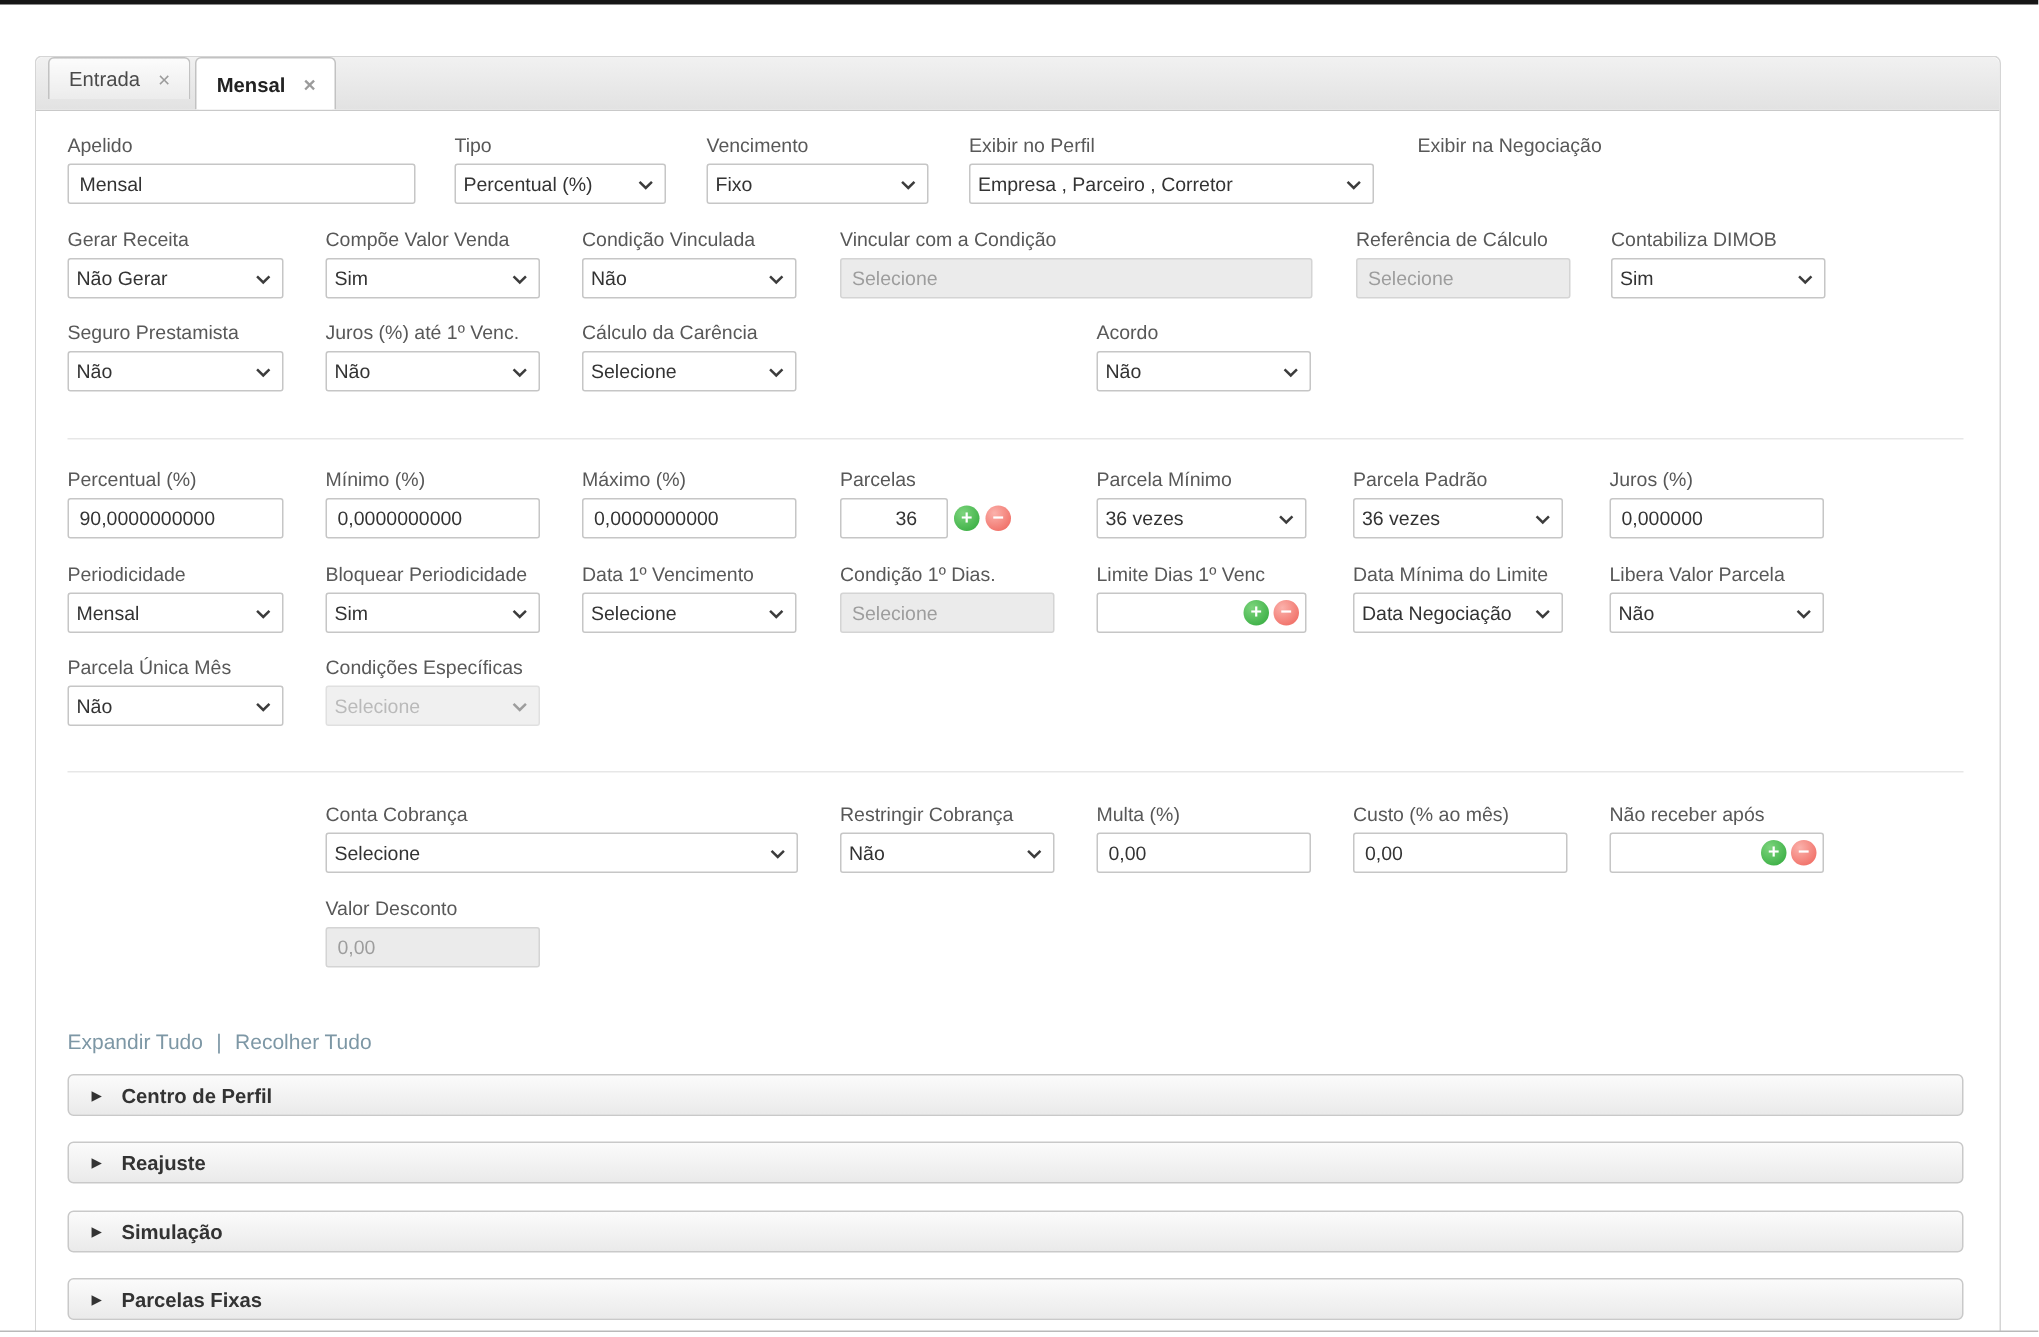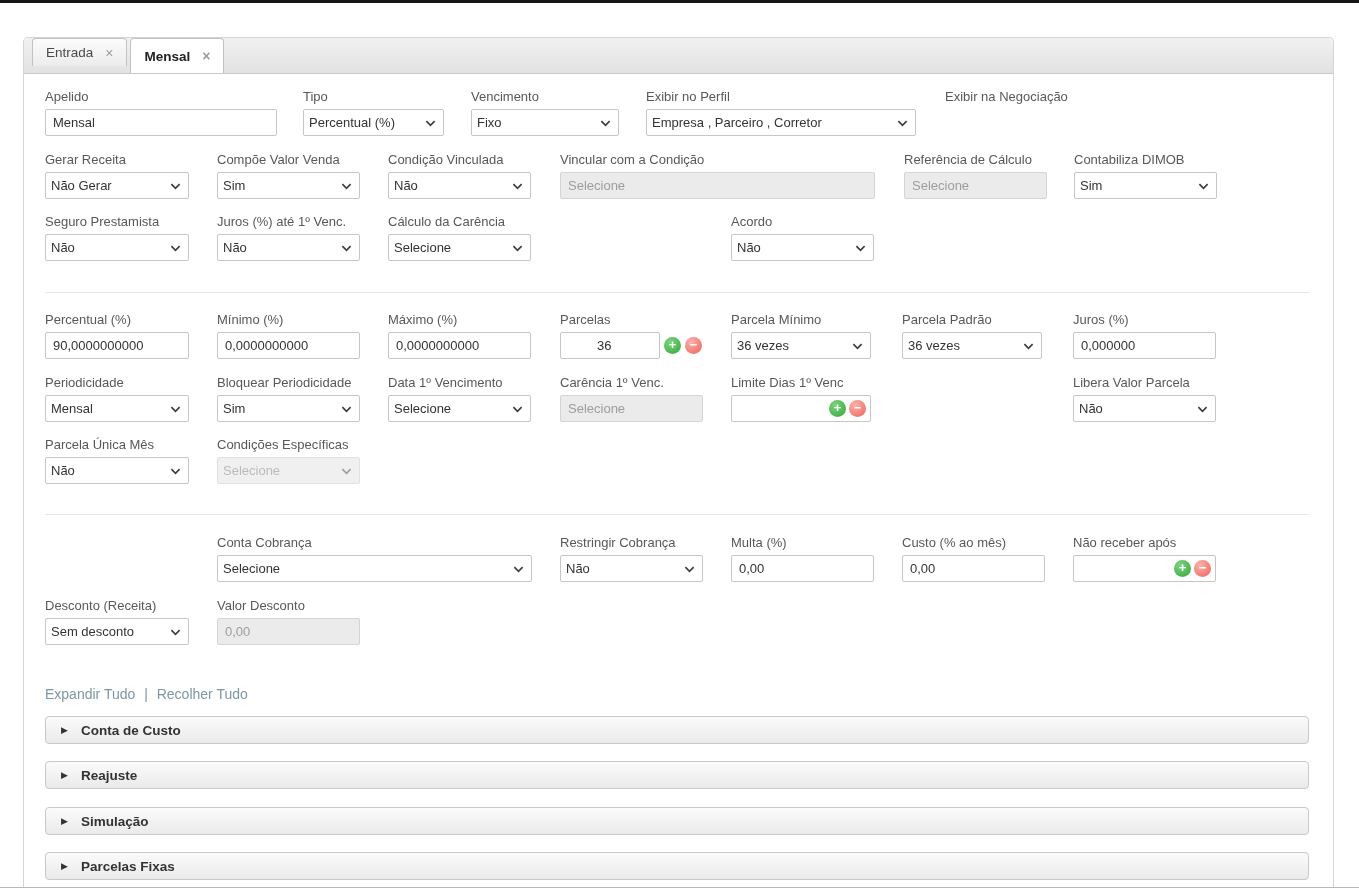--- a/index.html
+++ b/index.html
@@ -150,21 +150,21 @@
       <div class="label">Mínimo (%)</div>
       <input class="txt" value="0,0000000000" style="">
     </div>
     <div class="field" style="left:364px;top:238px;width:143px">
       <div class="label">Máximo (%)</div>
       <input class="txt" value="0,0000000000" style="">
     </div>
     <div class="field" style="left:536px;top:238px;width:160px">
       <div class="label">Parcelas</div>
       <div class="ctrl-row">
-        <input class="txt" style="width: 100px; padding-left: 36px;" value="36">
+        <input class="txt" style="width: 72px; padding-left: 36px;" value="36">
         <span class="icon-btn plus">+</span>
         <span class="icon-btn minus">−</span>
       </div>
     </div>
     <div class="field" style="left:707px;top:238px;width:140px">
       <div class="label">Parcela Mínimo</div>
       <div class="sel"><select><option>36 vezes</option></select><svg class="chev" viewBox="0 0 12 7">
             <path d="M1.5 1 6 5.5 10.5 1"></path>
           </svg></div>
     </div>
@@ -191,31 +191,37 @@
             <path d="M1.5 1 6 5.5 10.5 1"></path>
           </svg></div>
     </div>
     <div class="field" style="left:364px;top:301px;width:143px">
       <div class="label">Data 1º Vencimento</div>
       <div class="sel"><select><option>Selecione</option></select><svg class="chev" viewBox="0 0 12 7">
             <path d="M1.5 1 6 5.5 10.5 1"></path>
           </svg></div>
     </div>
     <div class="field" style="left:536px;top:301px;width:143px">
-      <div class="label">Carência 1º Venc.</div>
+      <div class="label">Condição 1º Dias.</div>
       <input class="txt disabled" disabled="" value="Selecione" style="">
     </div>
     <div class="field" style="left:707px;top:301px;width:140px">
       <div class="label">Limite Dias 1º Venc</div>
       <div class="input-group">
         <input value="" style="">
         <span class="icon-btn plus">+</span>
         <span class="icon-btn minus">−</span>
       </div>
     </div>
+    <div class="field" style="left:878px;top:301px;width:140px">
+      <div class="label">Data Mínima do Limite</div>
+      <div class="sel"><select><option>Data Negociação</option></select><svg class="chev" viewBox="0 0 12 7">
+            <path d="M1.5 1 6 5.5 10.5 1"></path>
+          </svg></div>
+    </div>
     <div class="field" style="left:1049px;top:301px;width:143px">
       <div class="label">Libera Valor Parcela</div>
       <div class="sel"><select><option>Não</option></select><svg class="chev" viewBox="0 0 12 7">
             <path d="M1.5 1 6 5.5 10.5 1"></path>
           </svg></div>
     </div>
 
     <div class="field" style="left:21px;top:363px;width:144px">
       <div class="label">Parcela Única Mês</div>
       <div class="sel"><select><option>Não</option></select><svg class="chev" viewBox="0 0 12 7">
@@ -253,40 +259,34 @@
     </div>
     <div class="field" style="left:1049px;top:461px;width:143px">
       <div class="label">Não receber após</div>
       <div class="input-group">
         <input value="" style="">
         <span class="icon-btn plus">+</span>
         <span class="icon-btn minus">−</span>
       </div>
     </div>
 
-    <div class="field" style="left:21px;top:524px;width:144px">
-      <div class="label">Desconto (Receita)</div>
-      <div class="sel"><select><option>Sem desconto</option></select><svg class="chev" viewBox="0 0 12 7">
-            <path d="M1.5 1 6 5.5 10.5 1"></path>
-          </svg></div>
-    </div>
     <div class="field" style="left:193px;top:524px;width:143px">
       <div class="label">Valor Desconto</div>
       <input class="txt disabled" disabled="" value="0,00" style="">
     </div>
 
     <div class="expand-links" style="left:21px;top:612px">
       <span class="lnk">Expandir Tudo</span>
       <span class="sep">|</span>
       <span class="lnk">Recolher Tudo</span>
     </div>
 
     <div class="accordion" style="top:642px">
       <span class="acc-arrow">▶</span>
-      <span class="acc-label">Conta de Custo</span>
+      <span class="acc-label">Centro de Perfil</span>
     </div>
     <div class="accordion" style="top:687px">
       <span class="acc-arrow">▶</span>
       <span class="acc-label">Reajuste</span>
     </div>
     <div class="accordion" style="top:733px">
       <span class="acc-arrow">▶</span>
       <span class="acc-label">Simulação</span>
     </div>
     <div class="accordion" style="top:778px">

